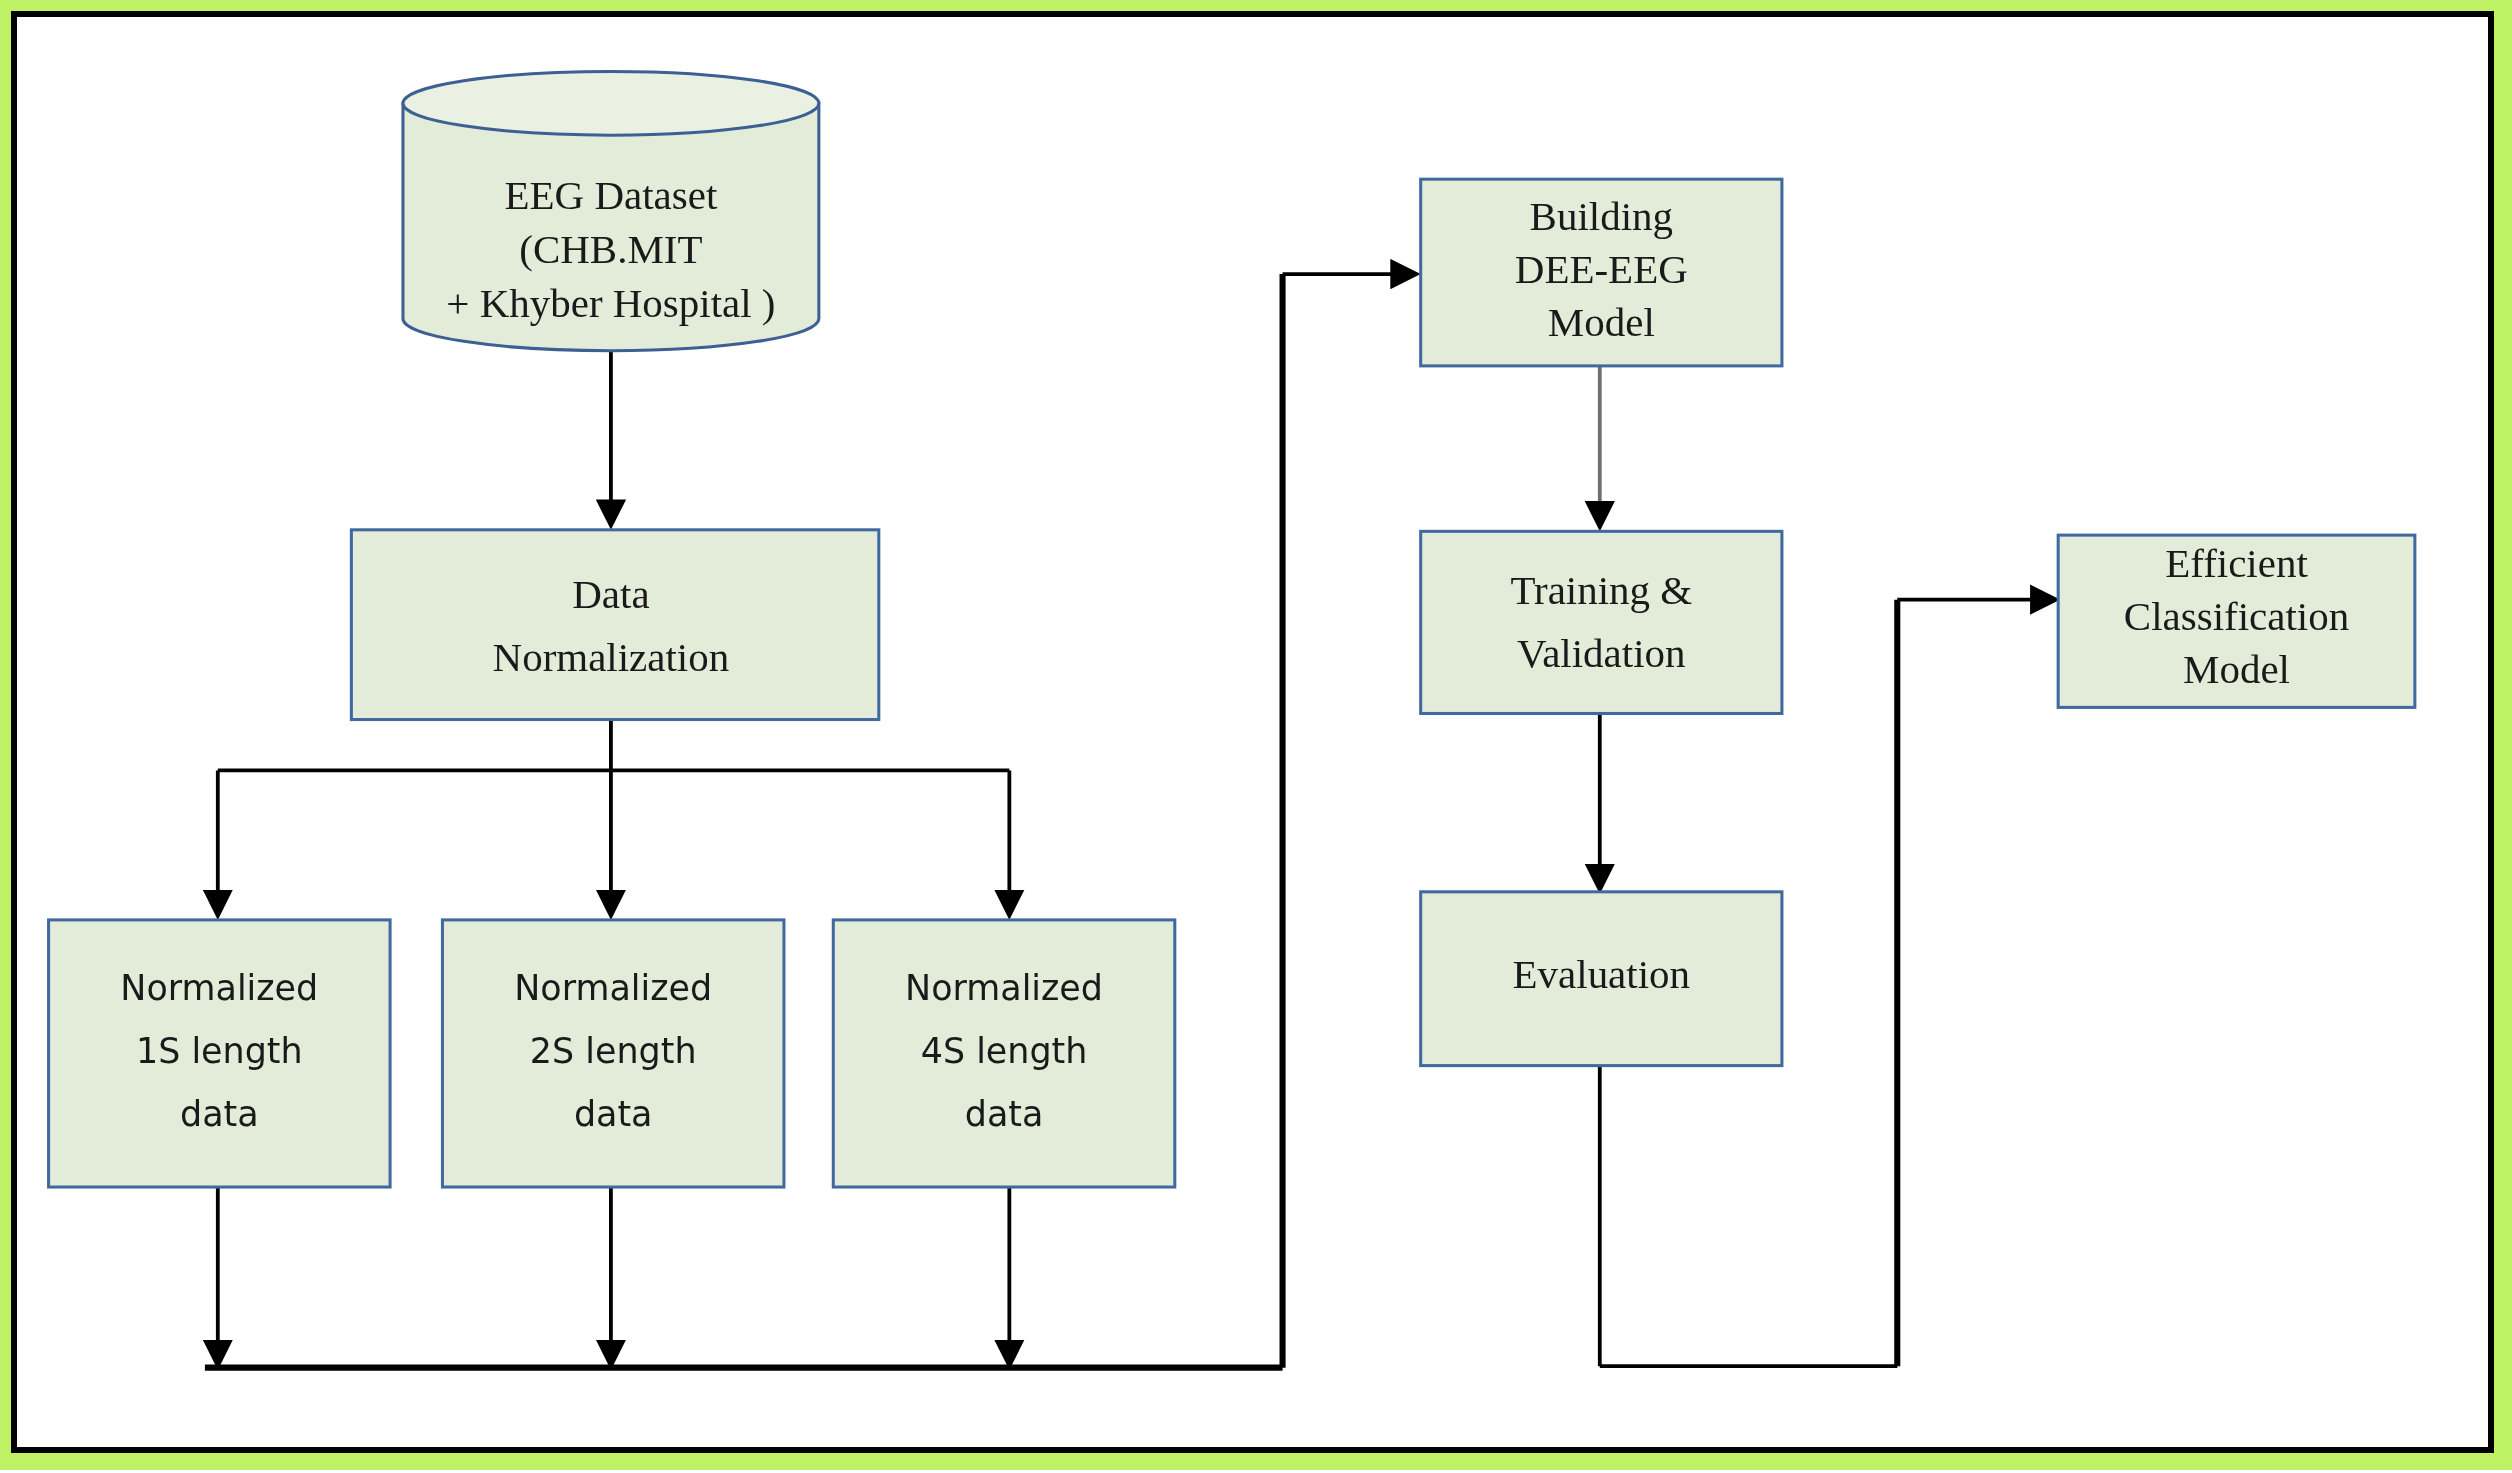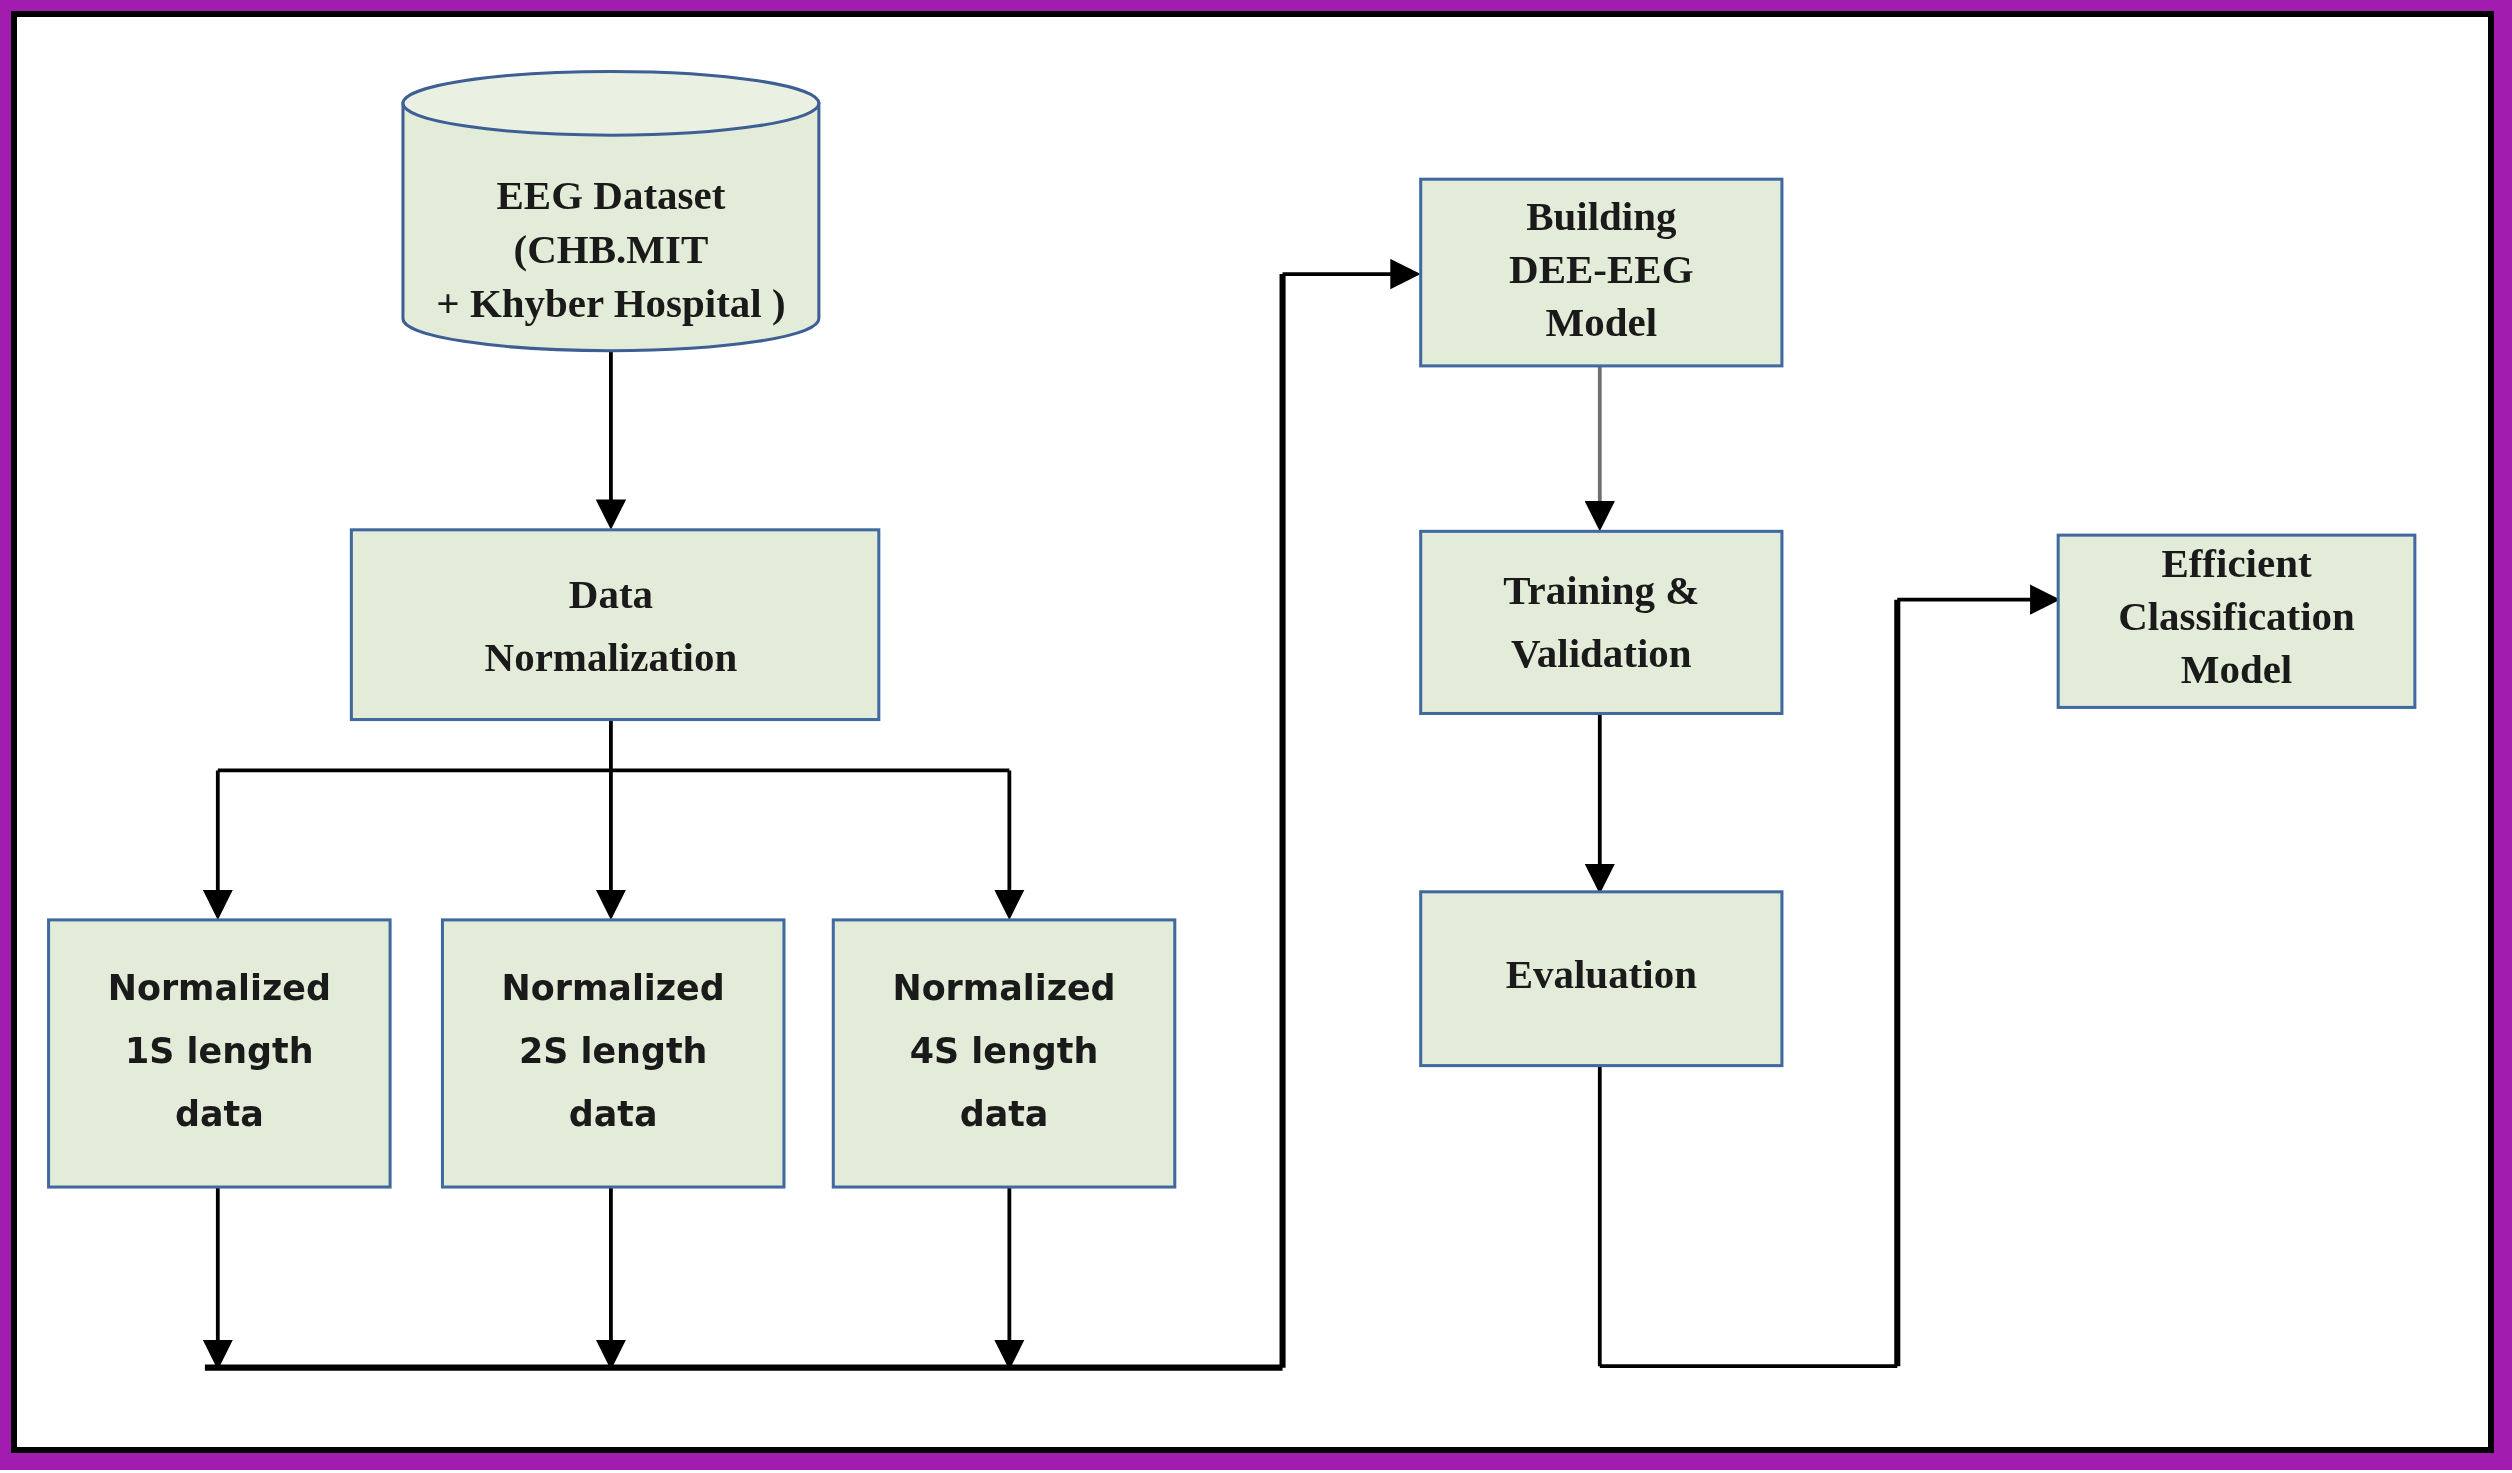--- a/index.html
+++ b/index.html
@@ -10,22 +10,21 @@
   body {
     width: 2512px;
     height: 1474px;
     font-family: "Liberation Serif", serif;
     overflow: hidden;
   }
   #diagram-root {
     position: relative;
     width: 2512px;
     height: 1470px;
-    background: #a21caf;
-    font-weight: bold;
+    background: #bef264;
   }
   
   #outer-frame {
     position: absolute;
     left: 11.4px;
     top: 11.4px;
     width: 2483px;
     height: 1442px;
     border: 6.8px solid #000000;
     box-sizing: border-box;

